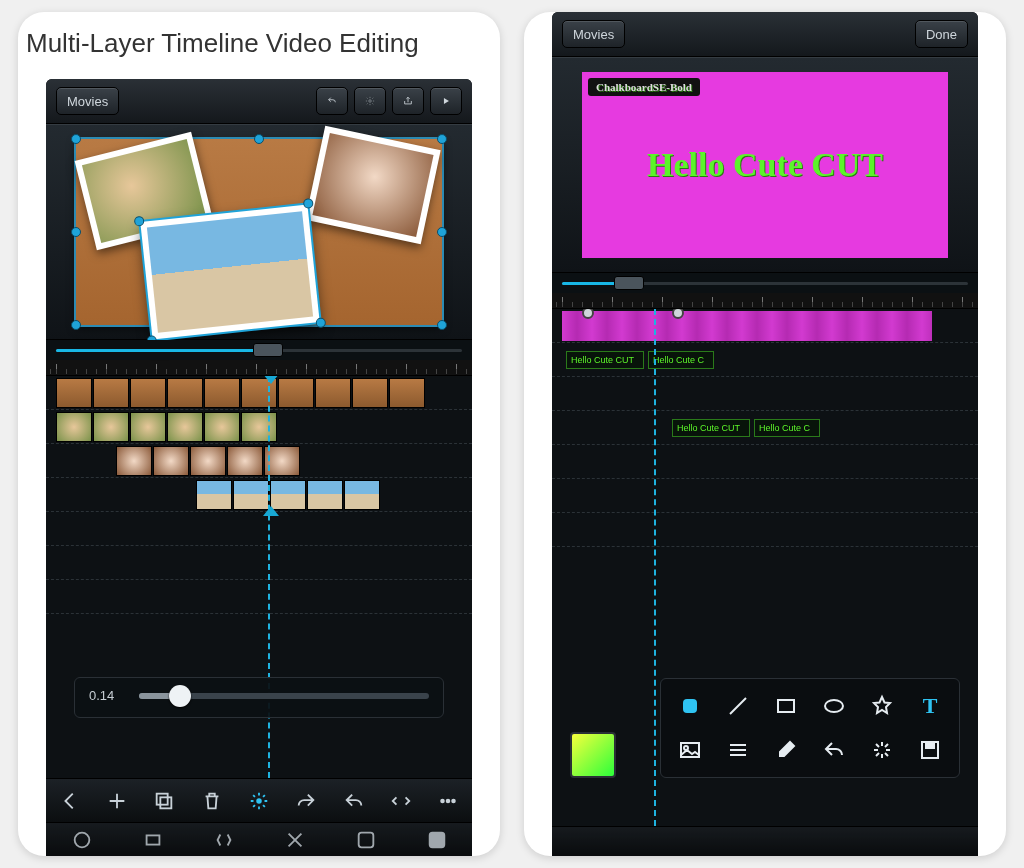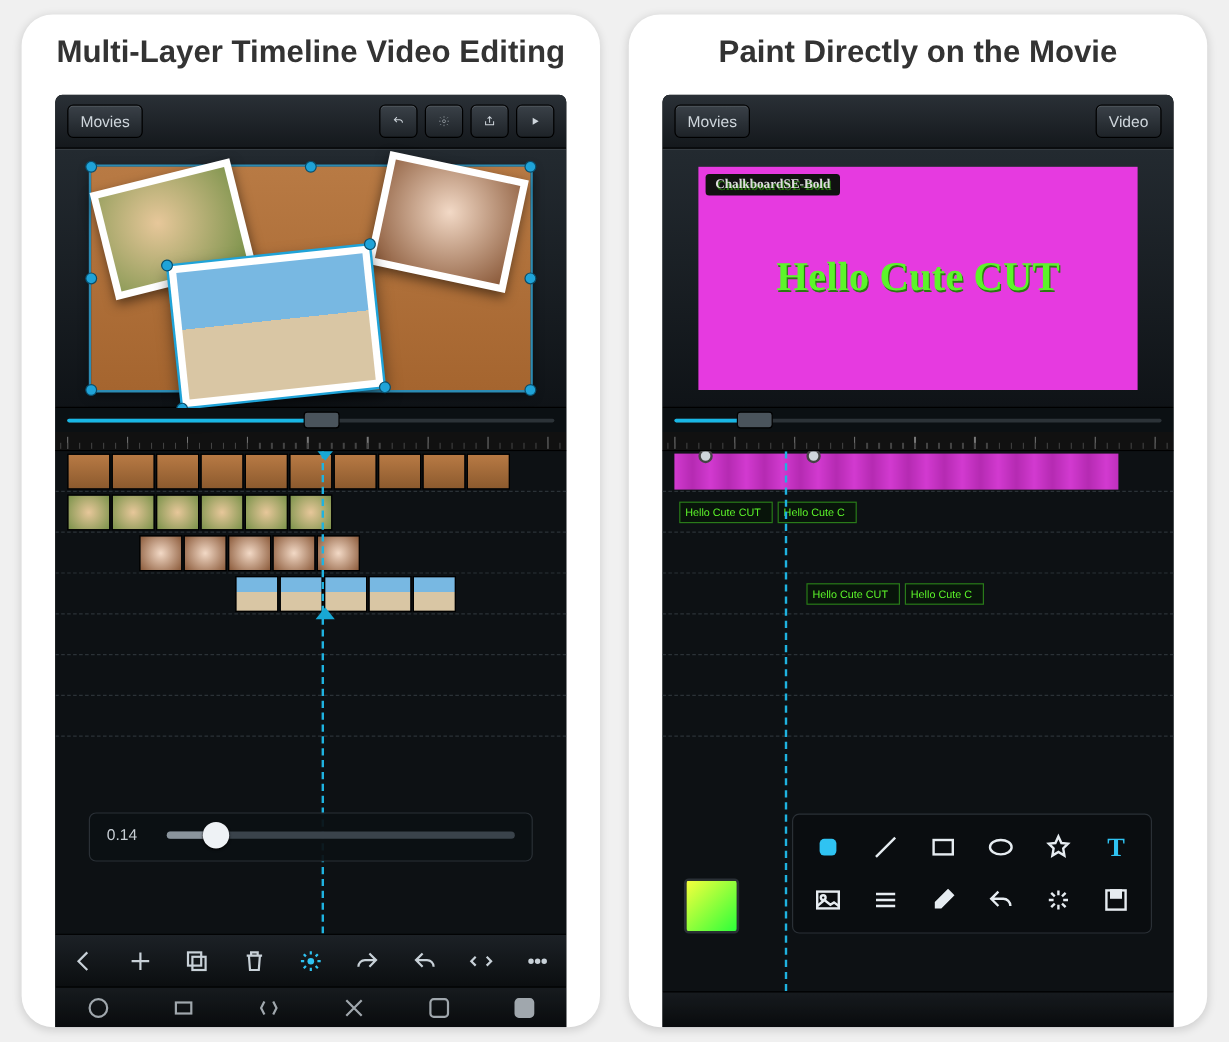--- a/index.html
+++ b/index.html
@@ -15,22 +15,21 @@
   .card {
     flex: 1;
     background: #fff;
     border-radius: 26px;
     box-shadow: 0 2px 8px rgba(0,0,0,0.15);
     overflow: hidden;
     display: flex;
     flex-direction: column;
   }
   .card h2 {
-    text-align: center;
-    font-weight: 700;
+    font-weight: 400;
     color: #333;
     font-size: 26px;
     padding: 16px 8px 20px;
   }
   .phone {
     flex: 1;
     margin: 0 28px 0px;
     background: #0b0f12;
     border-radius: 6px 6px 0 0;
     position: relative;
@@ -367,27 +366,26 @@
       <div class="ico">
           <svg viewBox="0 0 24 24">
             <rect x="4" y="4" width="16" height="16" rx="3" fill="#c8d1d8"></rect>
           </svg>
         </div>
     </div>
   </div>
 </div>
 
 <div class="card">
-  <h2>Paint Directly on the Movie</h2>
   <div class="phone">
 
     <div class="topbar">
       <div class="btn">Movies</div>
       <div class="spacer"></div>
-      <div class="btn">Video</div>
+      <div class="btn">Done</div>
     </div>
 
     <div class="preview">
       <div class="pinkcanvas">
         <span>Hello Cute CUT</span>
         <div class="fontbadge">ChalkboardSE-Bold</div>
       </div>
     </div>
 
     <div class="seek">

